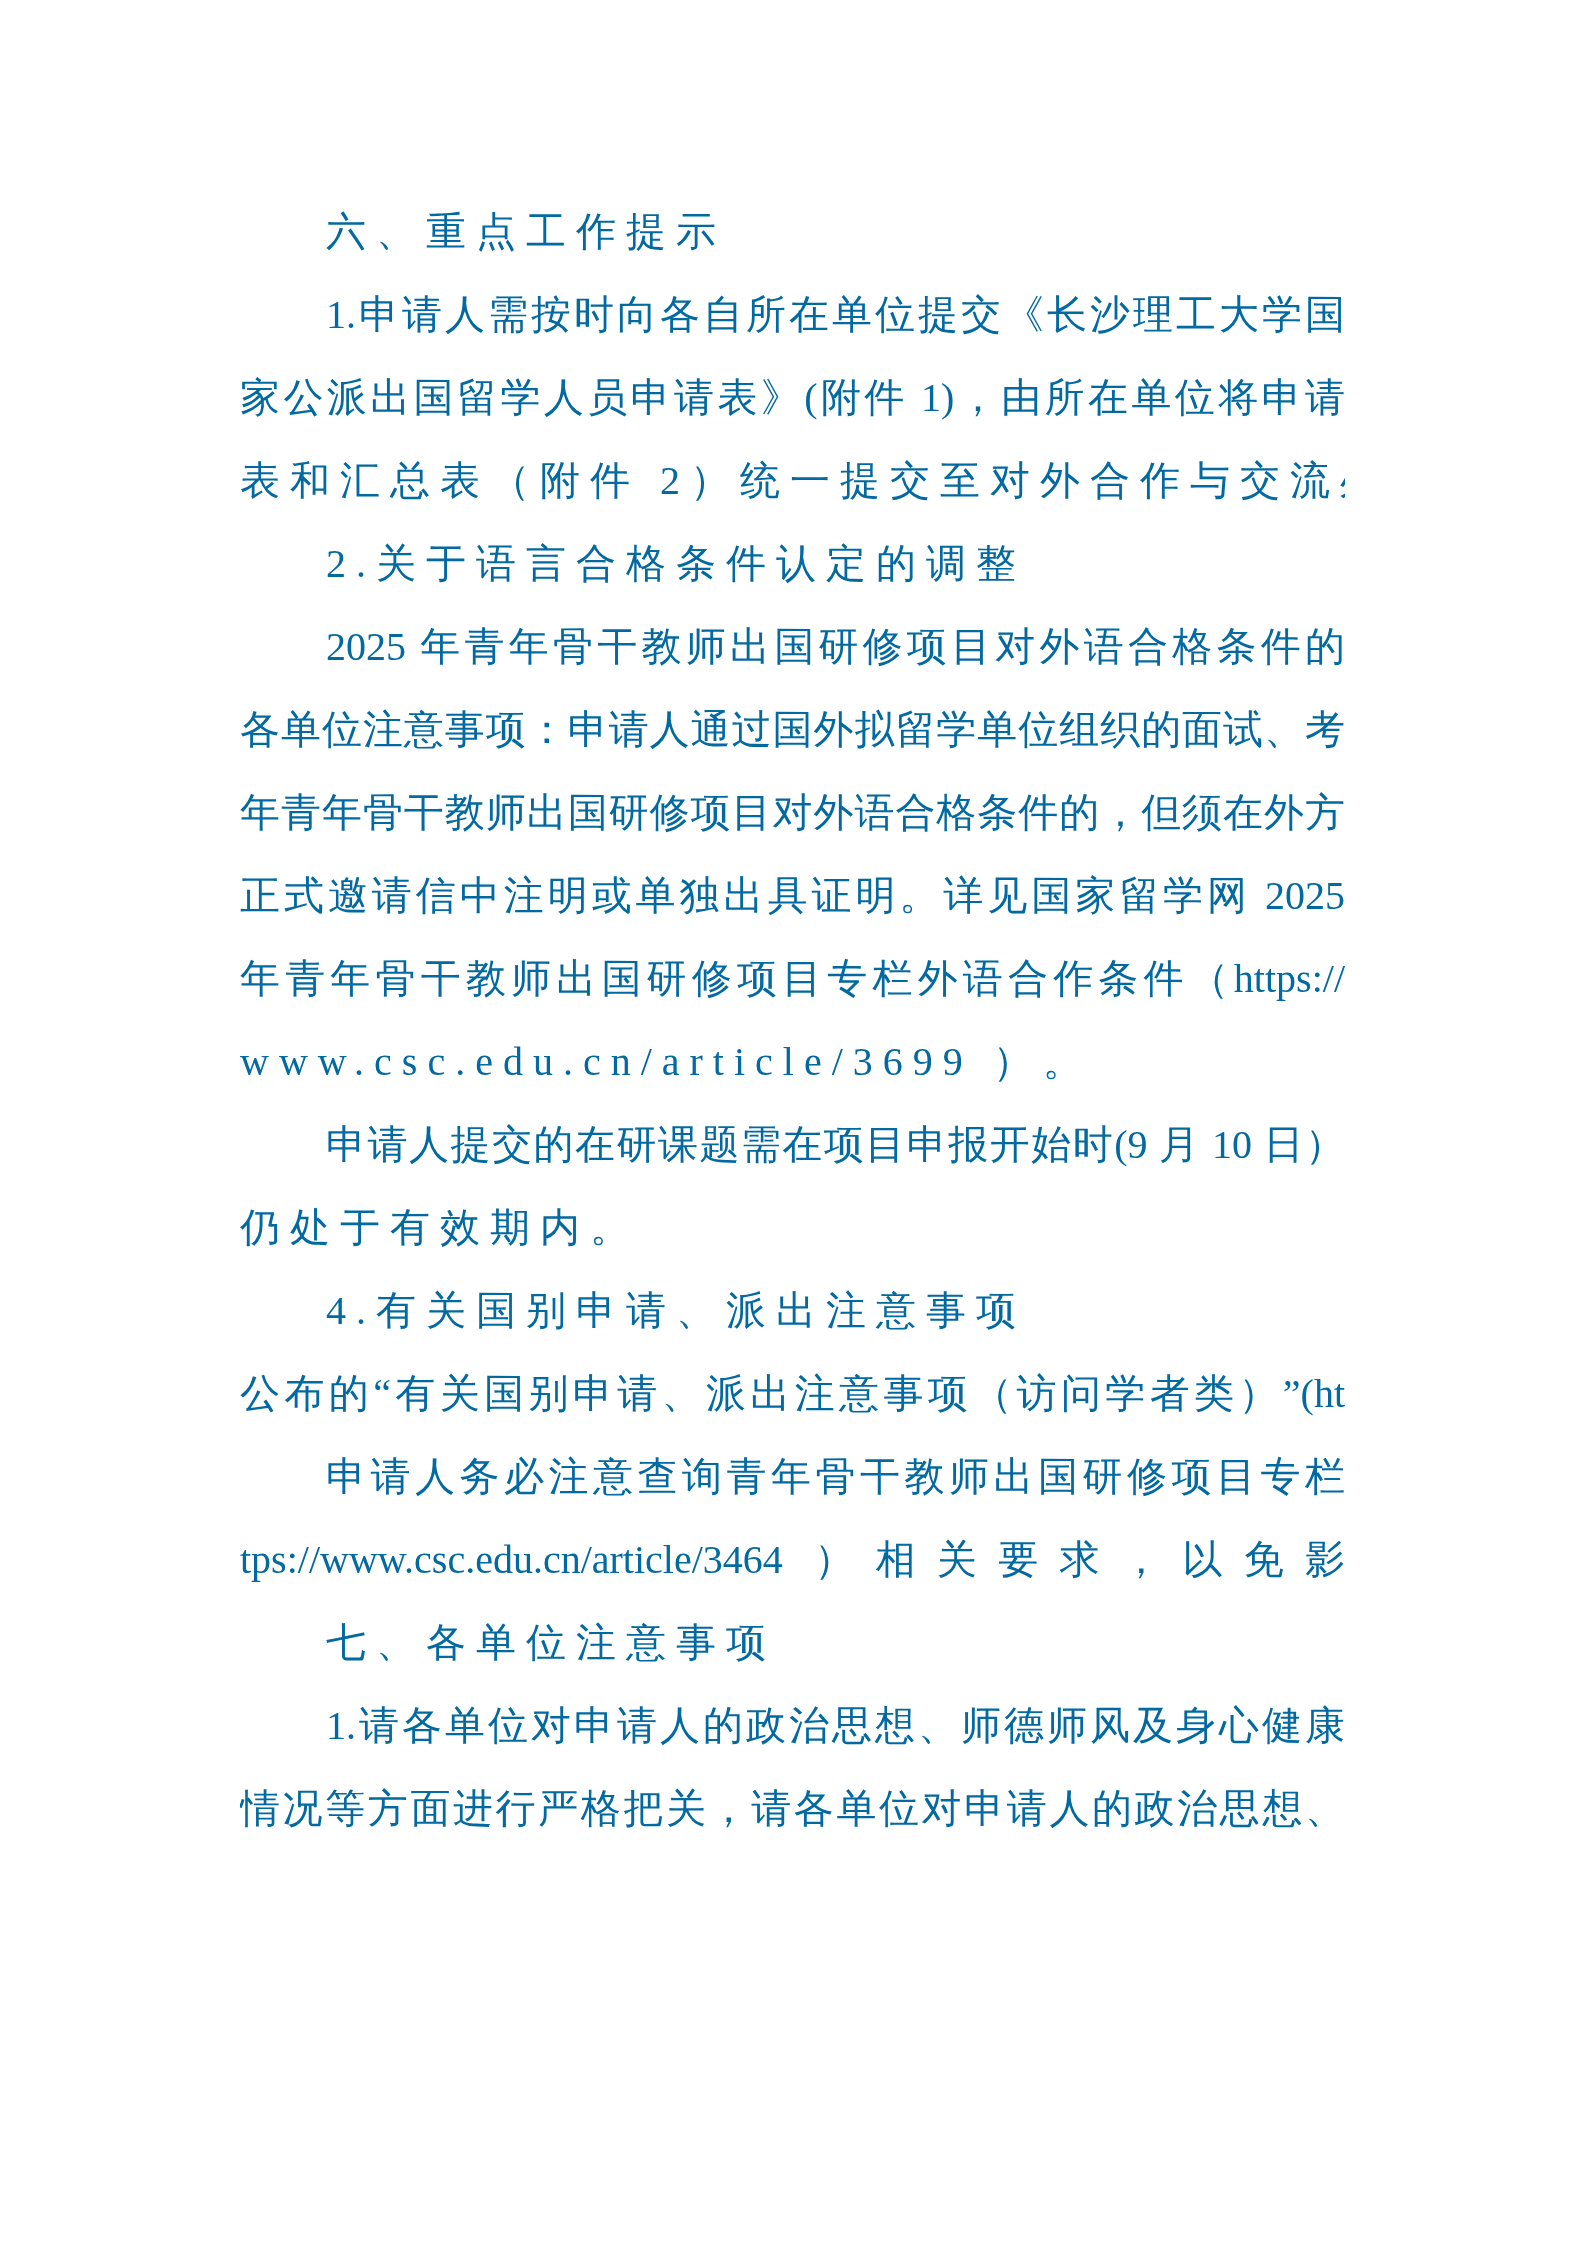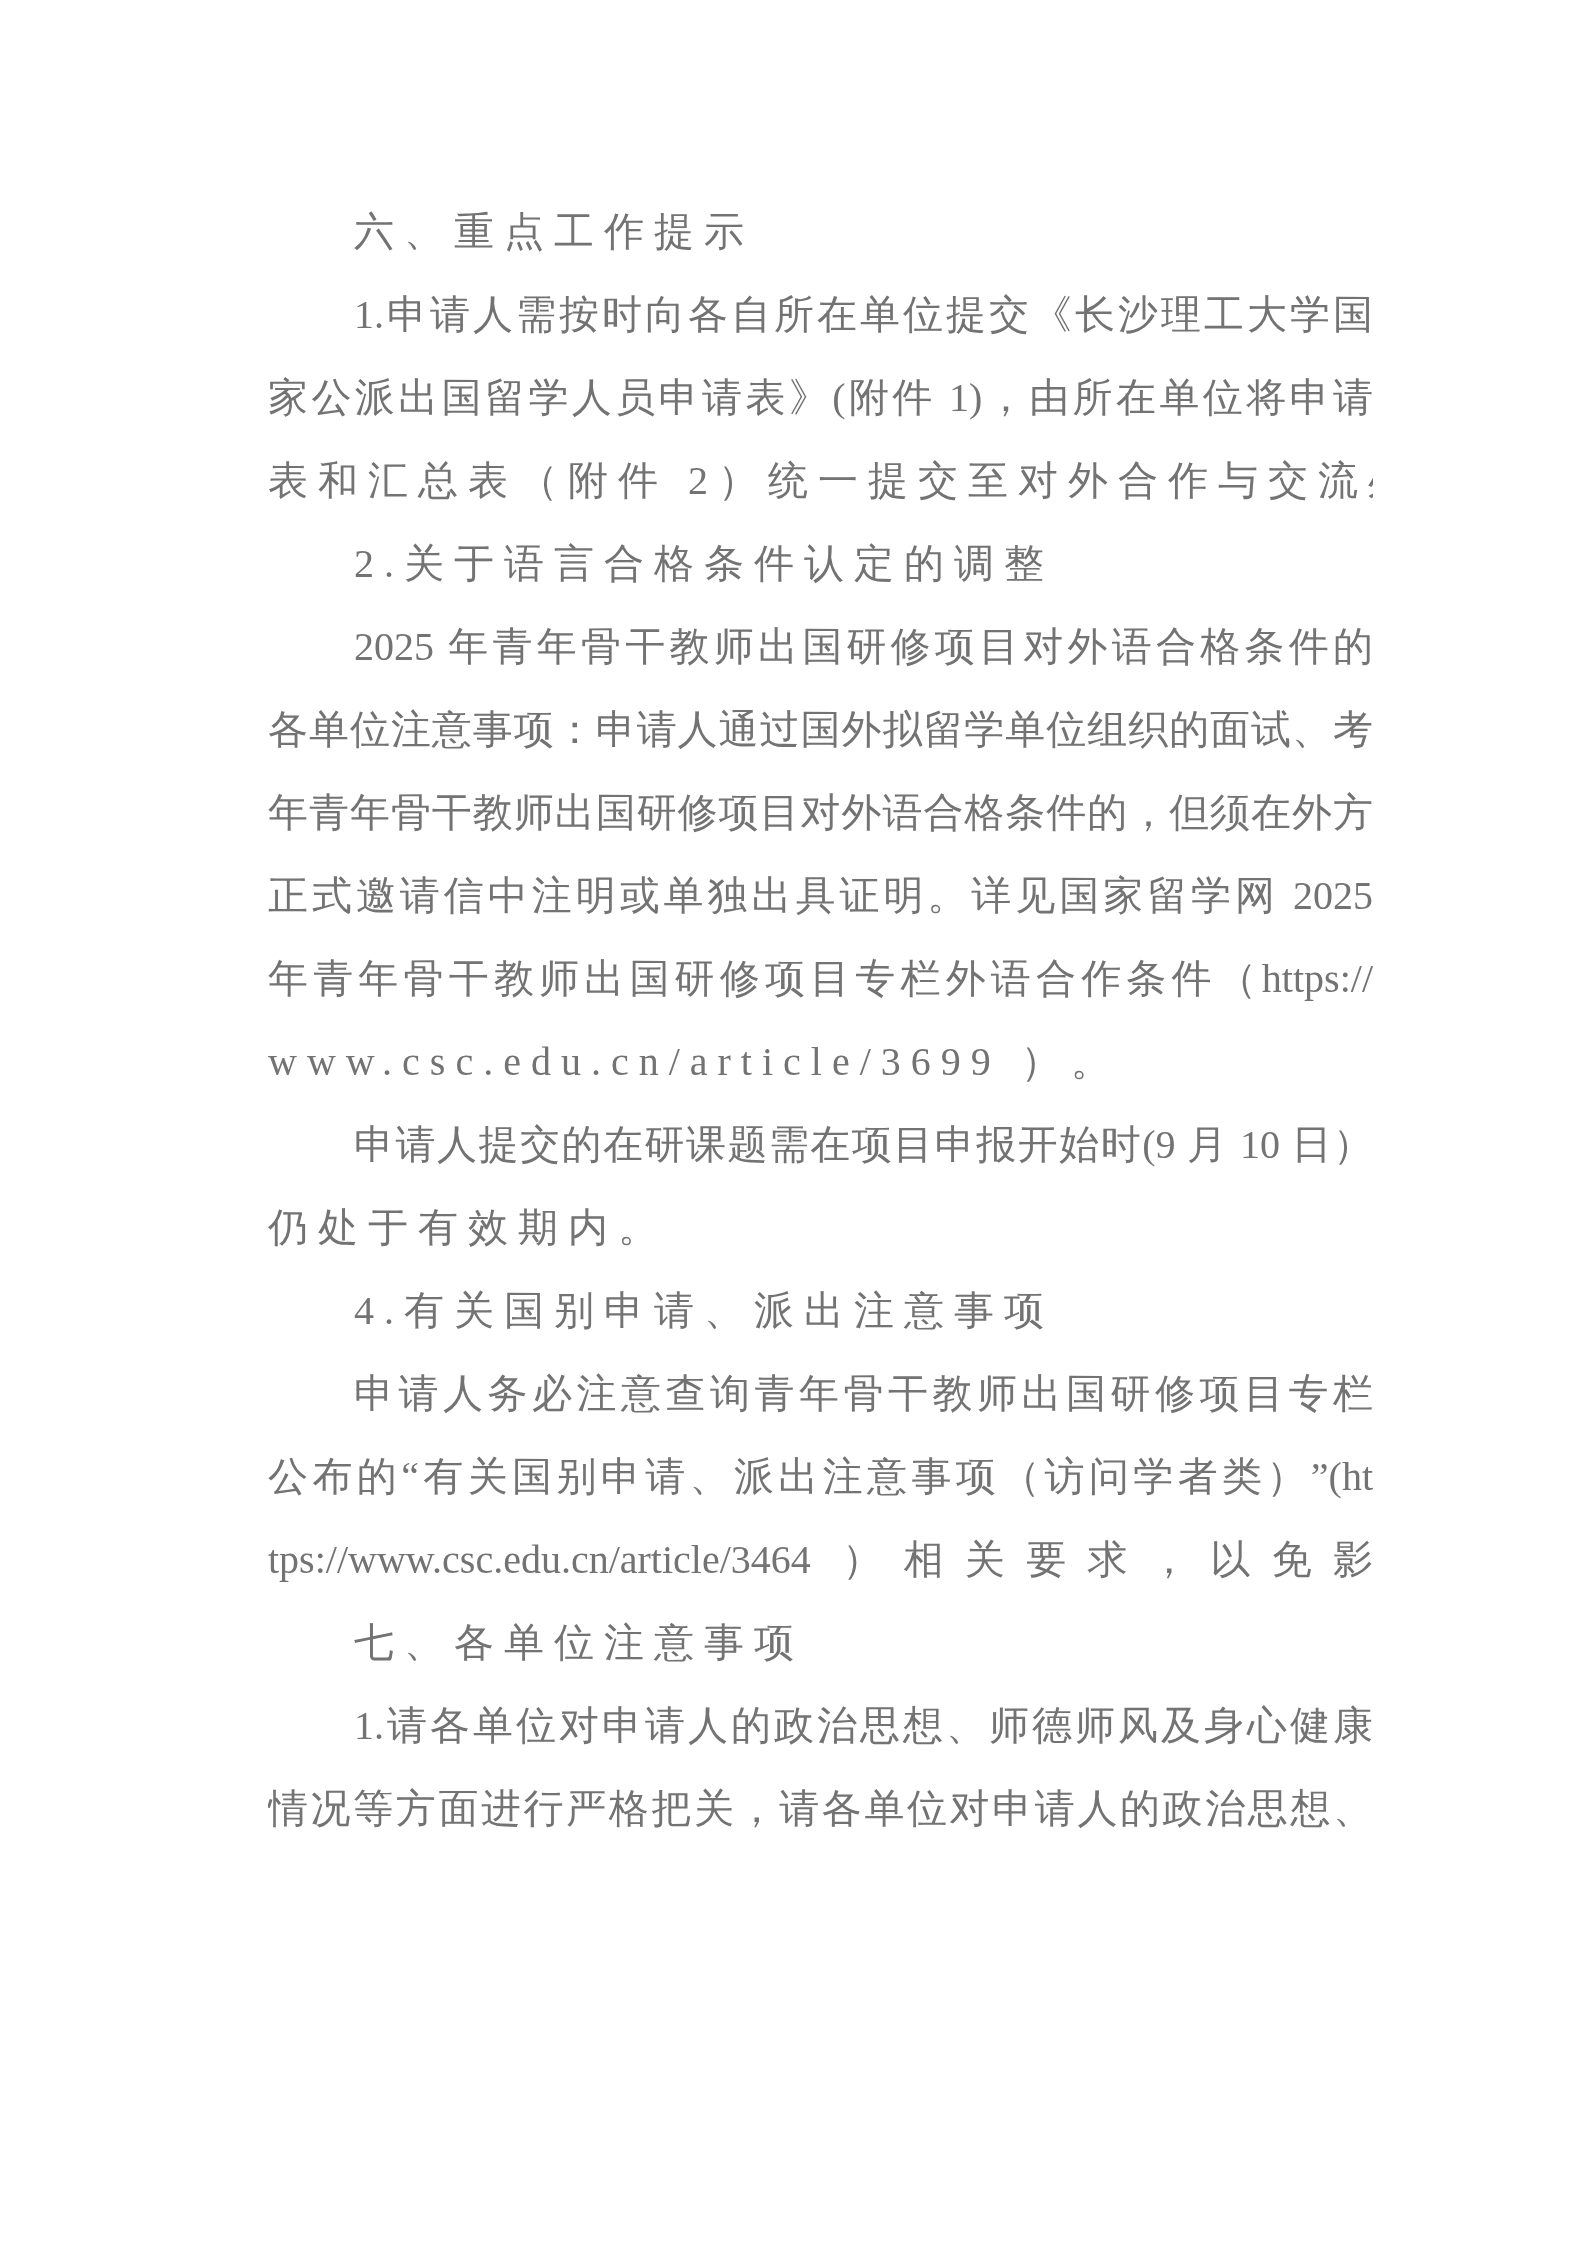--- a/index.html
+++ b/index.html
@@ -6,23 +6,22 @@
     margin: 0;
     padding: 0;
     background: #ffffff;
   }
   .page {
     position: relative;
     width: 1411px;
     height: 2245px;
     background: #ffffff;
     font-family: "Liberation Serif", "DejaVu Serif", serif;
-    color: #737373;
+    color: #0369a1;
     overflow: hidden;
-    margin-left: 28px;
   }
   .doc-body {
     position: absolute;
     left: 240px;
     top: 190px;
     width: 1105px;
   }
   .line {
     height: 83px;
     line-height: 83px;
@@ -59,20 +58,20 @@
     <div class="line indent last">2.关于语言合格条件认定的调整</div>
     <div class="line indent fill">2025 年青年骨干教师出国研修项目对外语合格条件的</div>
     <div class="line fill">各单位注意事项：申请人通过国外拟留学单位组织的面试、考</div>
     <div class="line fill">年青年骨干教师出国研修项目对外语合格条件的，但须在外方</div>
     <div class="line fill">正式邀请信中注明或单独出具证明。详见国家留学网 2025</div>
     <div class="line fill">年青年骨干教师出国研修项目专栏外语合作条件（https://</div>
     <div class="line last">www.csc.edu.cn/article/3699 ）。</div>
     <div class="line indent fill">申请人提交的在研课题需在项目申报开始时(9 月 10 日）</div>
     <div class="line last">仍处于有效期内。</div>
     <div class="line indent last">4.有关国别申请、派出注意事项</div>
+    <div class="line fill">公布的“有关国别申请、派出注意事项（访问学者类）”(ht</div>
     <div class="line indent fill">申请人务必注意查询青年骨干教师出国研修项目专栏</div>
-    <div class="line fill">公布的“有关国别申请、派出注意事项（访问学者类）”(ht</div>
     <div class="line fill">tps://www.csc.edu.cn/article/3464 ）相关要求，以免影</div>
     <div class="line indent last">七、各单位注意事项</div>
     <div class="line indent fill">1.请各单位对申请人的政治思想、师德师风及身心健康</div>
     <div class="line fill">情况等方面进行严格把关，请各单位对申请人的政治思想、</div>
   </div>
 </div>
 
 </body></html>

